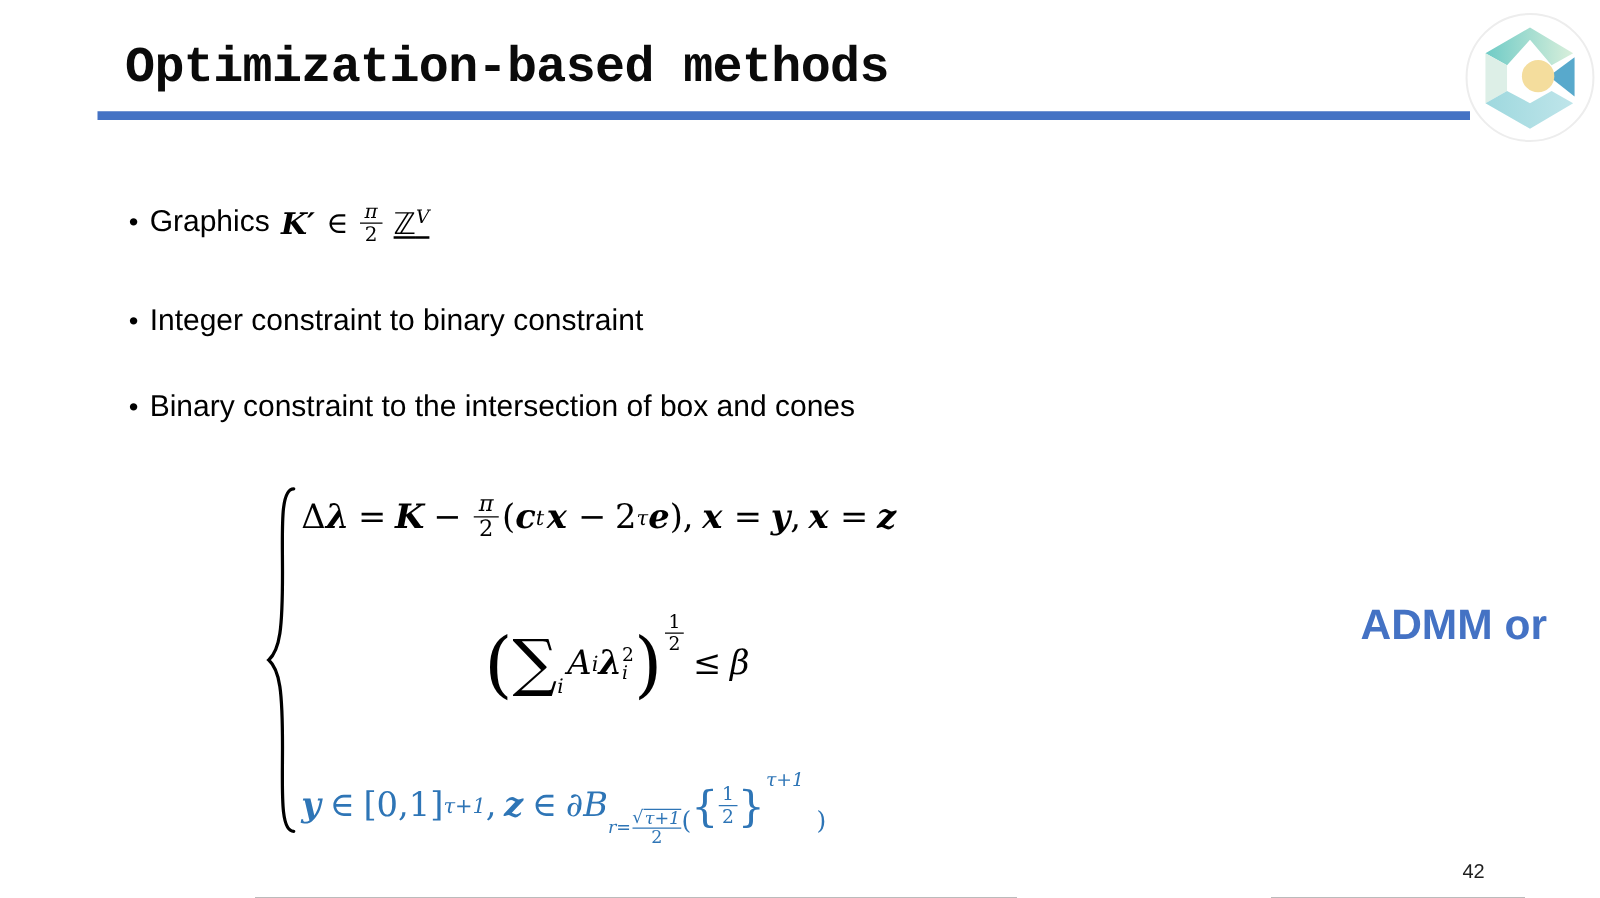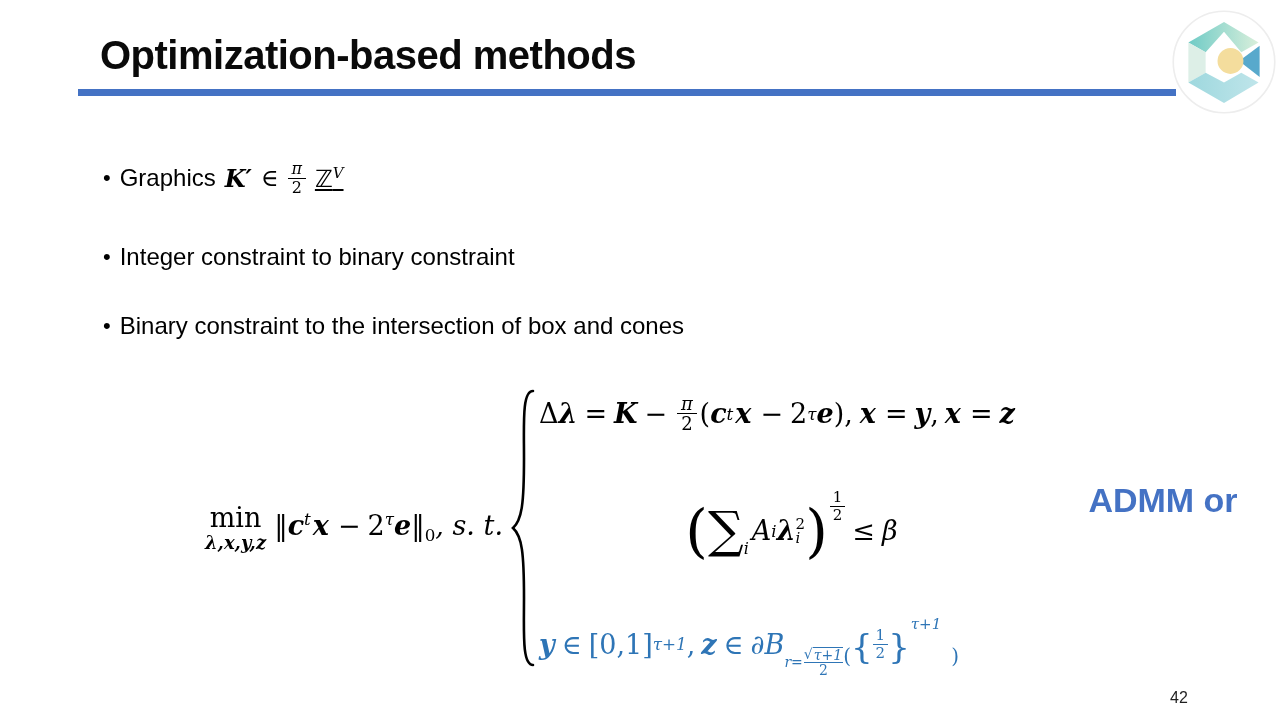--- a/index.html
+++ b/index.html
@@ -1,21 +1,21 @@
 <!DOCTYPE html>
 <html style="--accent_blue: #4472C4; --math_blue: #2E75B6;"><head>
 <meta charset="utf-8">
 <style>
   html,body { margin:0; padding:0; background:#888; }
   .slide {
     position:relative; width:1280px; height:718px; background:#ffffff;
     overflow:hidden; font-family:"Liberation Sans",sans-serif; color:#000;
   }
   
-  .title { position:absolute; left:100px; top:33px; font-size:40px; font-weight:700; color:#0a0a0a; letter-spacing:-0.5px; }
+  .title { position:absolute; left:100px; top:33px; font-size:40px; font-weight:700; color:#0a0a0a; letter-spacing:-0.5px;font-family:Liberation Mono, monospace; }
   .title-underline { position:absolute; left:78px; top:89px; width:1098px; height:7px; background:var(--accent_blue); }
   
   .logo { position:absolute; left:1170px; top:8px; width:108px; height:108px; }
   
   .bullet { position:absolute; left:103px; font-size:24px; display:flex; align-items:center; gap:9px; white-space:nowrap; }
   .b1 { top:160px; }
   .b2 { top:243px; }
   .b3 { top:312px; }
   .dot { font-size:22px; }
   
@@ -113,29 +113,20 @@
     <span>Integer constraint to binary constraint</span>
   </div>
 
   <div class="bullet b3">
     <span class="dot">•</span>
     <span>Binary constraint to the intersection of box and cones</span>
   </div>
 
   <div class="formula">
 
-    <div class="obj">
-      <span class="minblock">
-        <span>min</span>
-        <span class="minsub bi">λ,x,y,z</span>
-      </span>
-      <span>
-        <span>‖</span><span class="bi">c</span><span class="supv it">t</span><span class="bi tok">x</span><span class="op">−</span><span>2</span><span class="supv it">τ</span><span class="bi">e</span><span>‖</span><span class="subv">0</span><span class="it">, s. t.</span>
-      </span>
-    </div>
 
     <svg class="brace-svg" width="26" height="280" viewBox="0 0 26 280">
       <path d="M24 3 C13 3 15 35 15 70 C15 115 13 132 4 140 C13 148 15 165 15 210 C15 245 13 277 24 277" fill="none" stroke="#000" stroke-width="2.6" stroke-linecap="round"></path>
     </svg>
 
     <div class="cons">
 
       <div class="crow crow1">
         <span>Δ</span>
           <span class="bi">λ</span>

